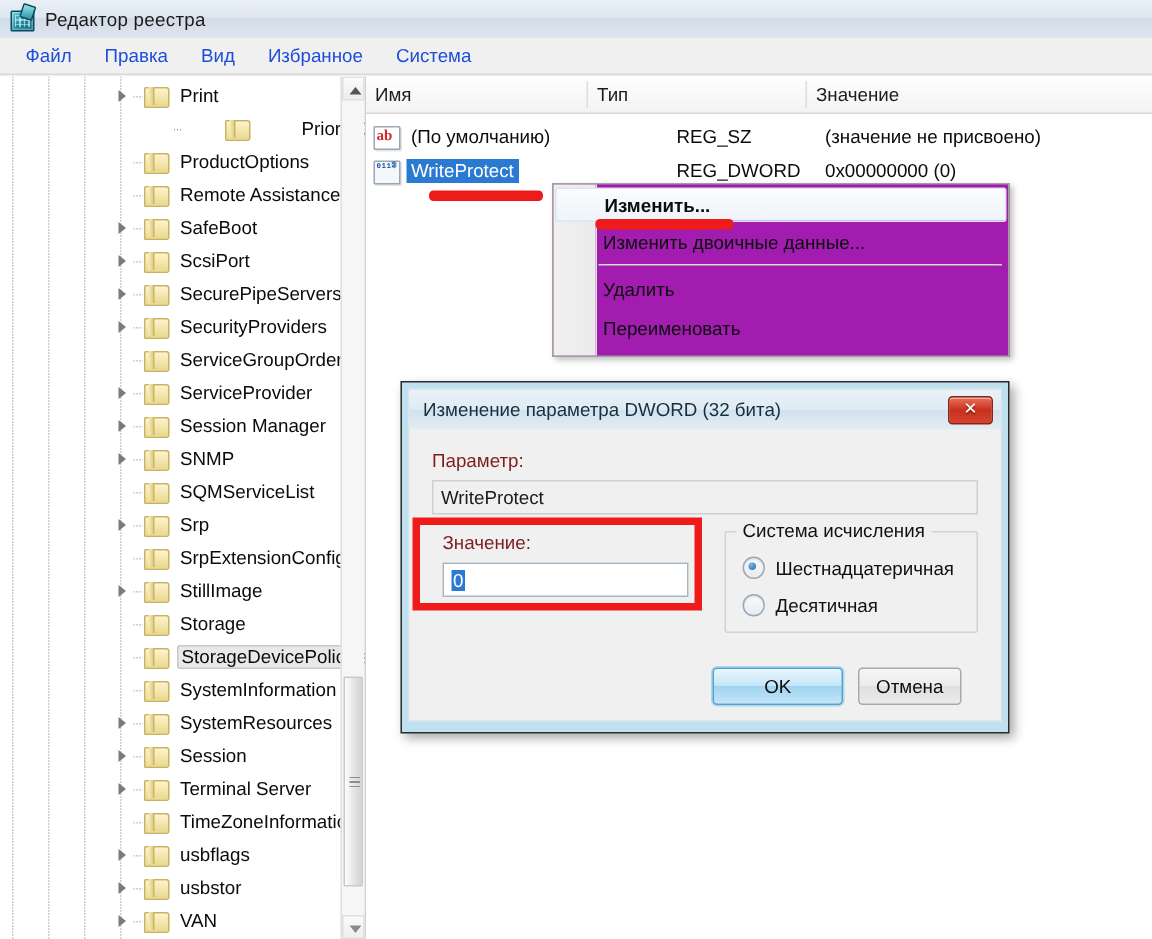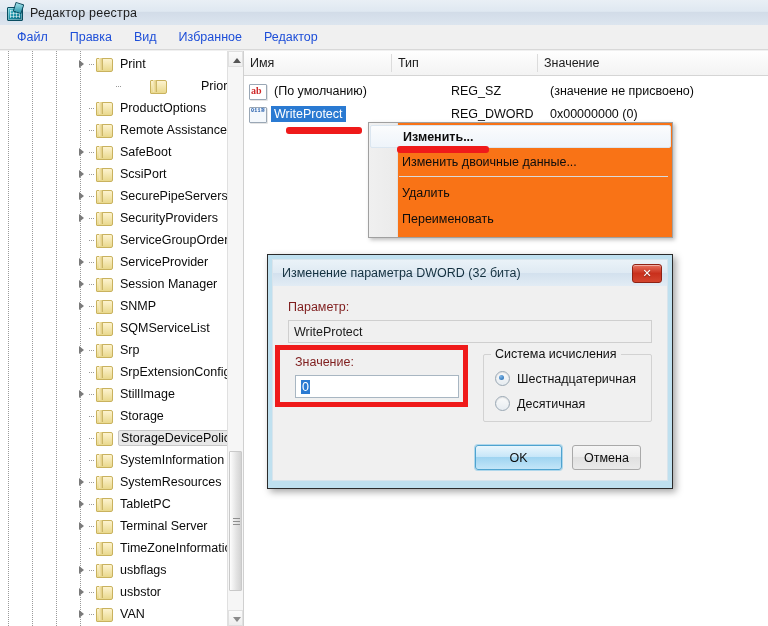--- a/index.html
+++ b/index.html
@@ -171,21 +171,21 @@
   }
   .c-name{position:absolute;left:27px;}
   .c-name .txt{padding:1px 3px;}
   .lrow.sel .c-name .txt{background:#2a7ad2;color:#ffffff;}
   .c-type{position:absolute;left:161px;margin-left:46px;}
   .c-val{position:absolute;left:306px;}
 
   
   .ctxmenu{
     position:absolute;left:368px;top:122px;width:305px;height:116px;
-    background:#f97316;border:1px solid #a0a0a0;
+    background:#a21caf;border:1px solid #a0a0a0;
     box-shadow:2px 2px 4px rgba(0,0,0,.25);
     box-sizing:border-box;
     text-align:right;
   }
   .ctx-gutter{
     position:absolute;left:0;top:0;bottom:0;width:28px;
     background:linear-gradient(to right,#f0f0f0,#ebebeb);
     border-right:1px solid #e2e2e2;
   }
   .ctx-item{
@@ -287,21 +287,21 @@
         <div class="tip"></div>
     </div>
     <div class="tb-title">Редактор реестра</div>
   </div>
 
   <div class="menubar">
     <div class="menuitem">Файл</div>
     <div class="menuitem">Правка</div>
     <div class="menuitem">Вид</div>
     <div class="menuitem">Избранное</div>
-    <div class="menuitem">Редактор</div>
+    <div class="menuitem">Система</div>
   </div>
 
   <div class="pane-left">
     <div class="guides">
       <div class="gline" style="left:8px;"></div>
       <div class="gline" style="left:32px;"></div>
       <div class="gline" style="left:56px;"></div>
       <div class="gline" style="left:80px;"></div>
     </div>
     <div class="tree" id="tree">
@@ -485,21 +485,21 @@
           </span>
           <span class="tlabel">SystemResources</span>
         </div>
         <div class="tnode" style="padding-left: 76px;">
           <span class="twisty has"></span>
           <span class="dash"></span>
           <span class="folder">
             <span class="bk"></span>
             <span class="sp"></span>
           </span>
-          <span class="tlabel">TabletPC</span>
+          <span class="tlabel">Session</span>
         </div>
         <div class="tnode" style="padding-left: 76px;">
           <span class="twisty has"></span>
           <span class="dash"></span>
           <span class="folder">
             <span class="bk"></span>
             <span class="sp"></span>
           </span>
           <span class="tlabel">Terminal Server</span>
         </div>

